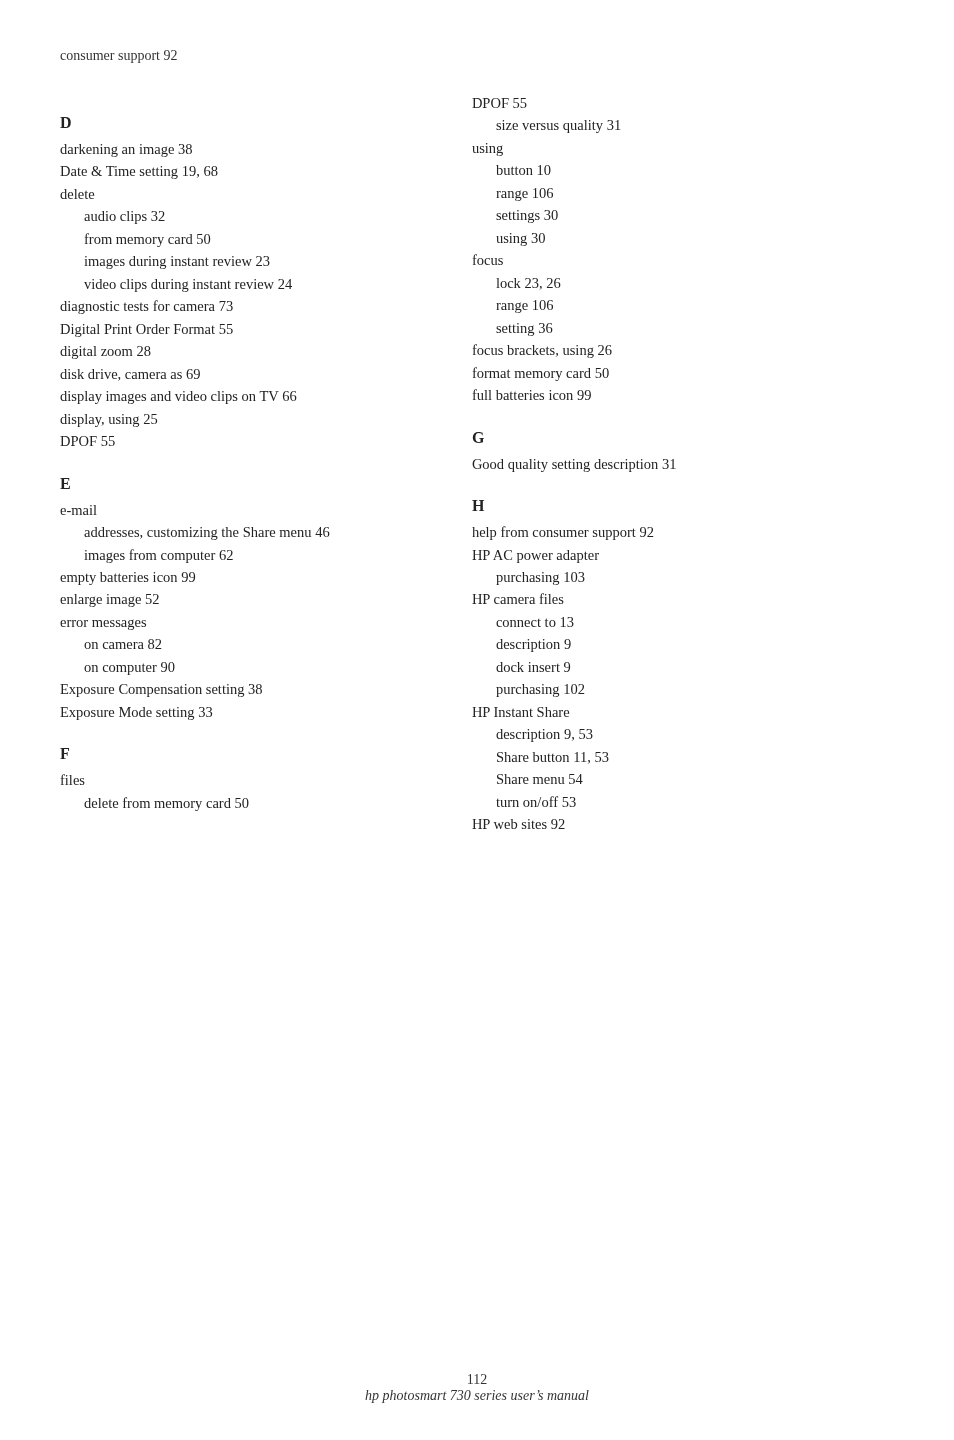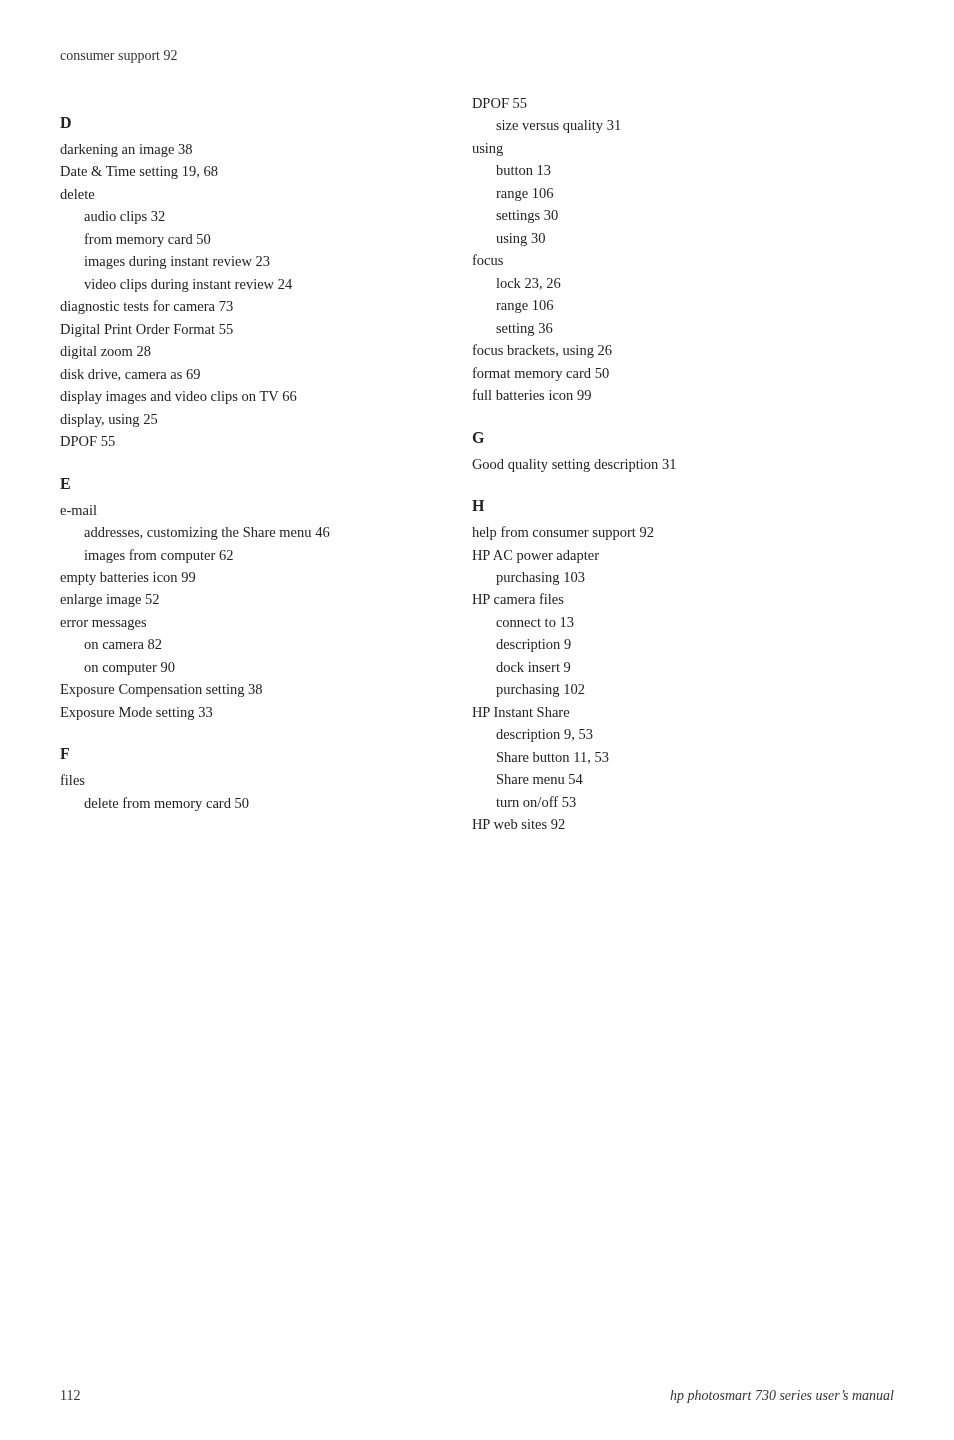--- a/index.html
+++ b/index.html
@@ -63,20 +63,21 @@
       position: absolute;
       bottom: 36px;
       left: 60px;
       right: 60px;
       display: flex;
       justify-content: space-between;
       align-items: center;
       font-size: 14px;
       color: #333;
       border-top: none;
+      flex-direction: column;
     }
     .footer-page {
       font-size: 14px;
     }
     .footer-title {
       font-size: 14px;
       font-style: italic;
     }
   </style>
 </head>
@@ -117,21 +118,21 @@
         <div class="index-entry top-level">Exposure Mode setting 33</div>
         <span class="section-letter">F</span>
         <div class="index-entry top-level">files</div>
         <div class="index-entry indent1">delete from memory card 50</div>
       </div>
 
     <div class="col-right" id="right-col">
         <div class="index-entry top-level">DPOF 55</div>
         <div class="index-entry indent1">size versus quality 31</div>
         <div class="index-entry top-level">using</div>
-        <div class="index-entry indent1">button 13</div>
+        <div class="index-entry indent1">button 10</div>
         <div class="index-entry indent1">range 106</div>
         <div class="index-entry indent1">settings 30</div>
         <div class="index-entry indent1">using 30</div>
         <div class="index-entry top-level">focus</div>
         <div class="index-entry indent1">lock 23, 26</div>
         <div class="index-entry indent1">range 106</div>
         <div class="index-entry indent1">setting 36</div>
         <div class="index-entry top-level">focus brackets, using 26</div>
         <div class="index-entry top-level">format memory card 50</div>
         <div class="index-entry top-level">full batteries icon 99</div>

